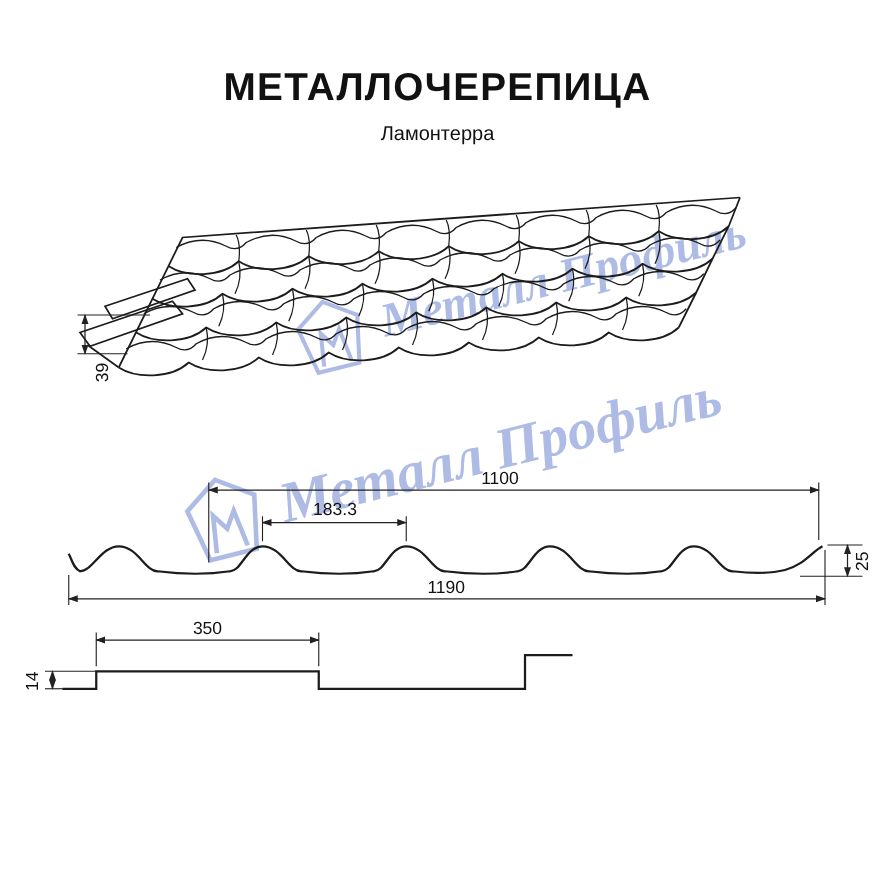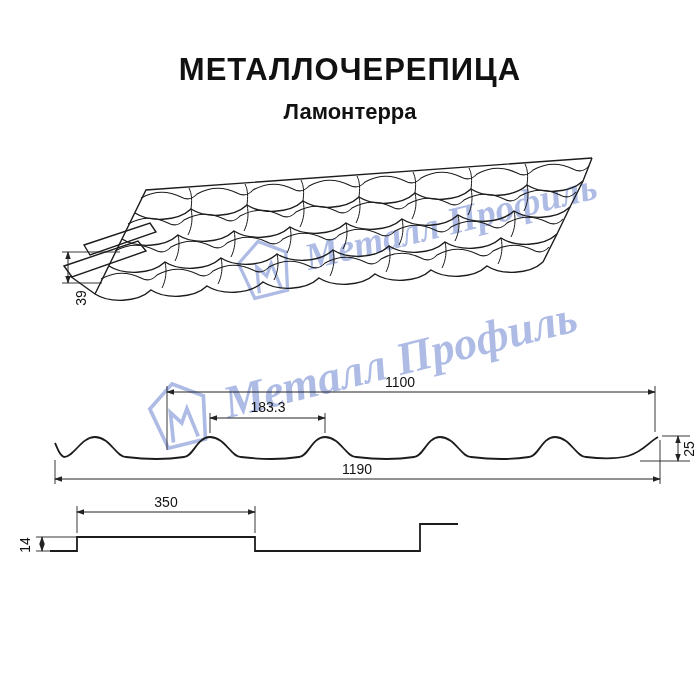--- a/index.html
+++ b/index.html
@@ -1,21 +1,21 @@
 <!DOCTYPE html>
 <html><head>
 <meta charset="utf-8">
 <style>
   html,body{margin:0;padding:0;background:#fff;}
   #page{position:relative;width:700px;height:604px;background:#ffffff;overflow:hidden;
         font-family:"Liberation Sans", sans-serif;color:#111;}
   .title{position:absolute;top:52px;left:0;width:700px;text-align:center;
          font-size:31px;font-weight:700;letter-spacing:1px;z-index:3;}
   .subtitle{position:absolute;top:99px;left:0;width:700px;text-align:center;
-            font-size:22px;font-weight:700;z-index:3;}
+            font-size:16px;font-weight:400;z-index:3;}
   .wm{position:absolute;display:flex;align-items:center;gap:12px;white-space:nowrap;
       color:#aab9e4;z-index:1;transform-origin:0 0;opacity:.95;}
   .wm .wm-text{font-family:"Liberation Serif", serif;font-style:italic;font-weight:700;}
   #wm1{left:228px;top:245px;transform:rotate(-14deg);}
   #wm1 .wm-text{font-size:38px;}
   #wm2{left:138px;top:388px;transform:rotate(-14deg);}
   #wm2 .wm-text{font-size:46px;}
   svg.drawing{position:absolute;left:0;top:0;z-index:2;}
   text{font-family:"Liberation Sans", sans-serif;font-size:14px;fill:#111;}
   .dimline{stroke:#222;stroke-width:1;}

